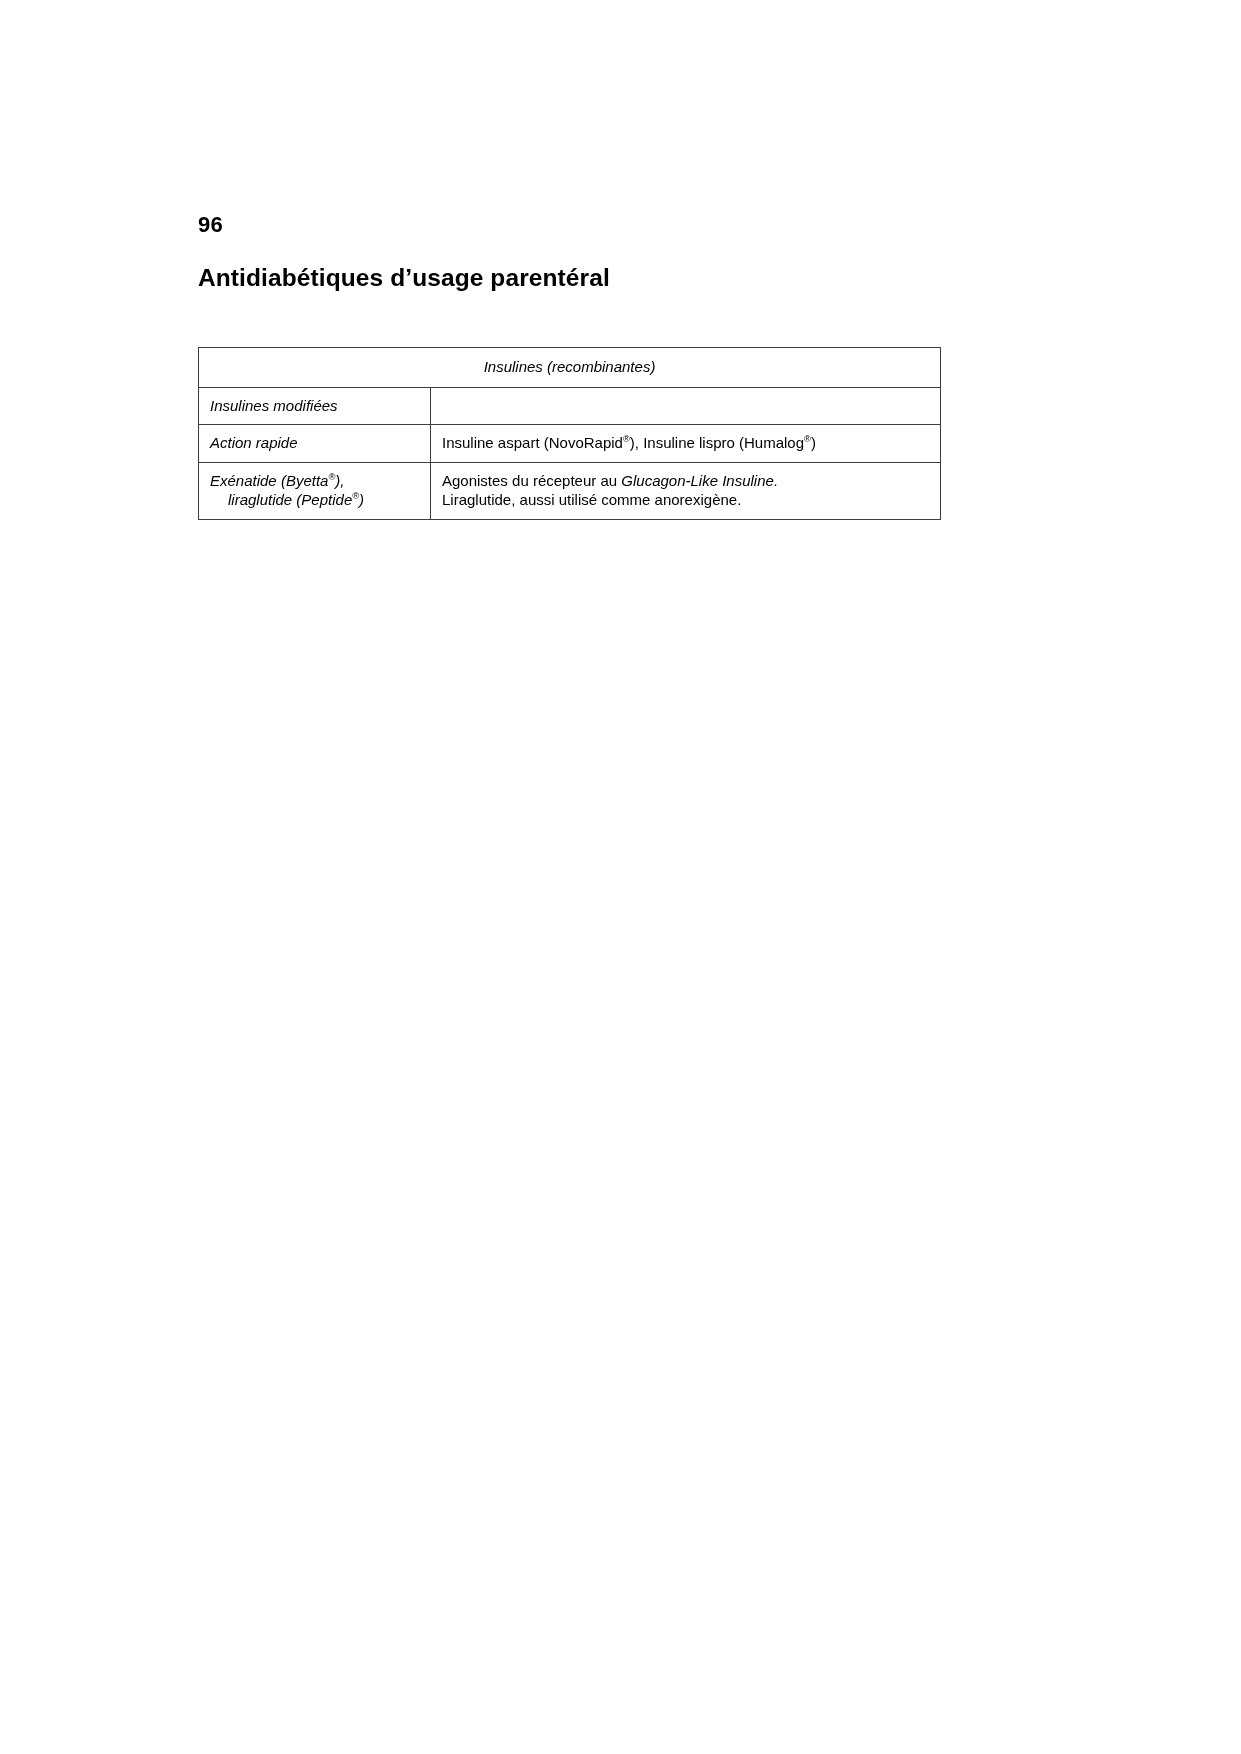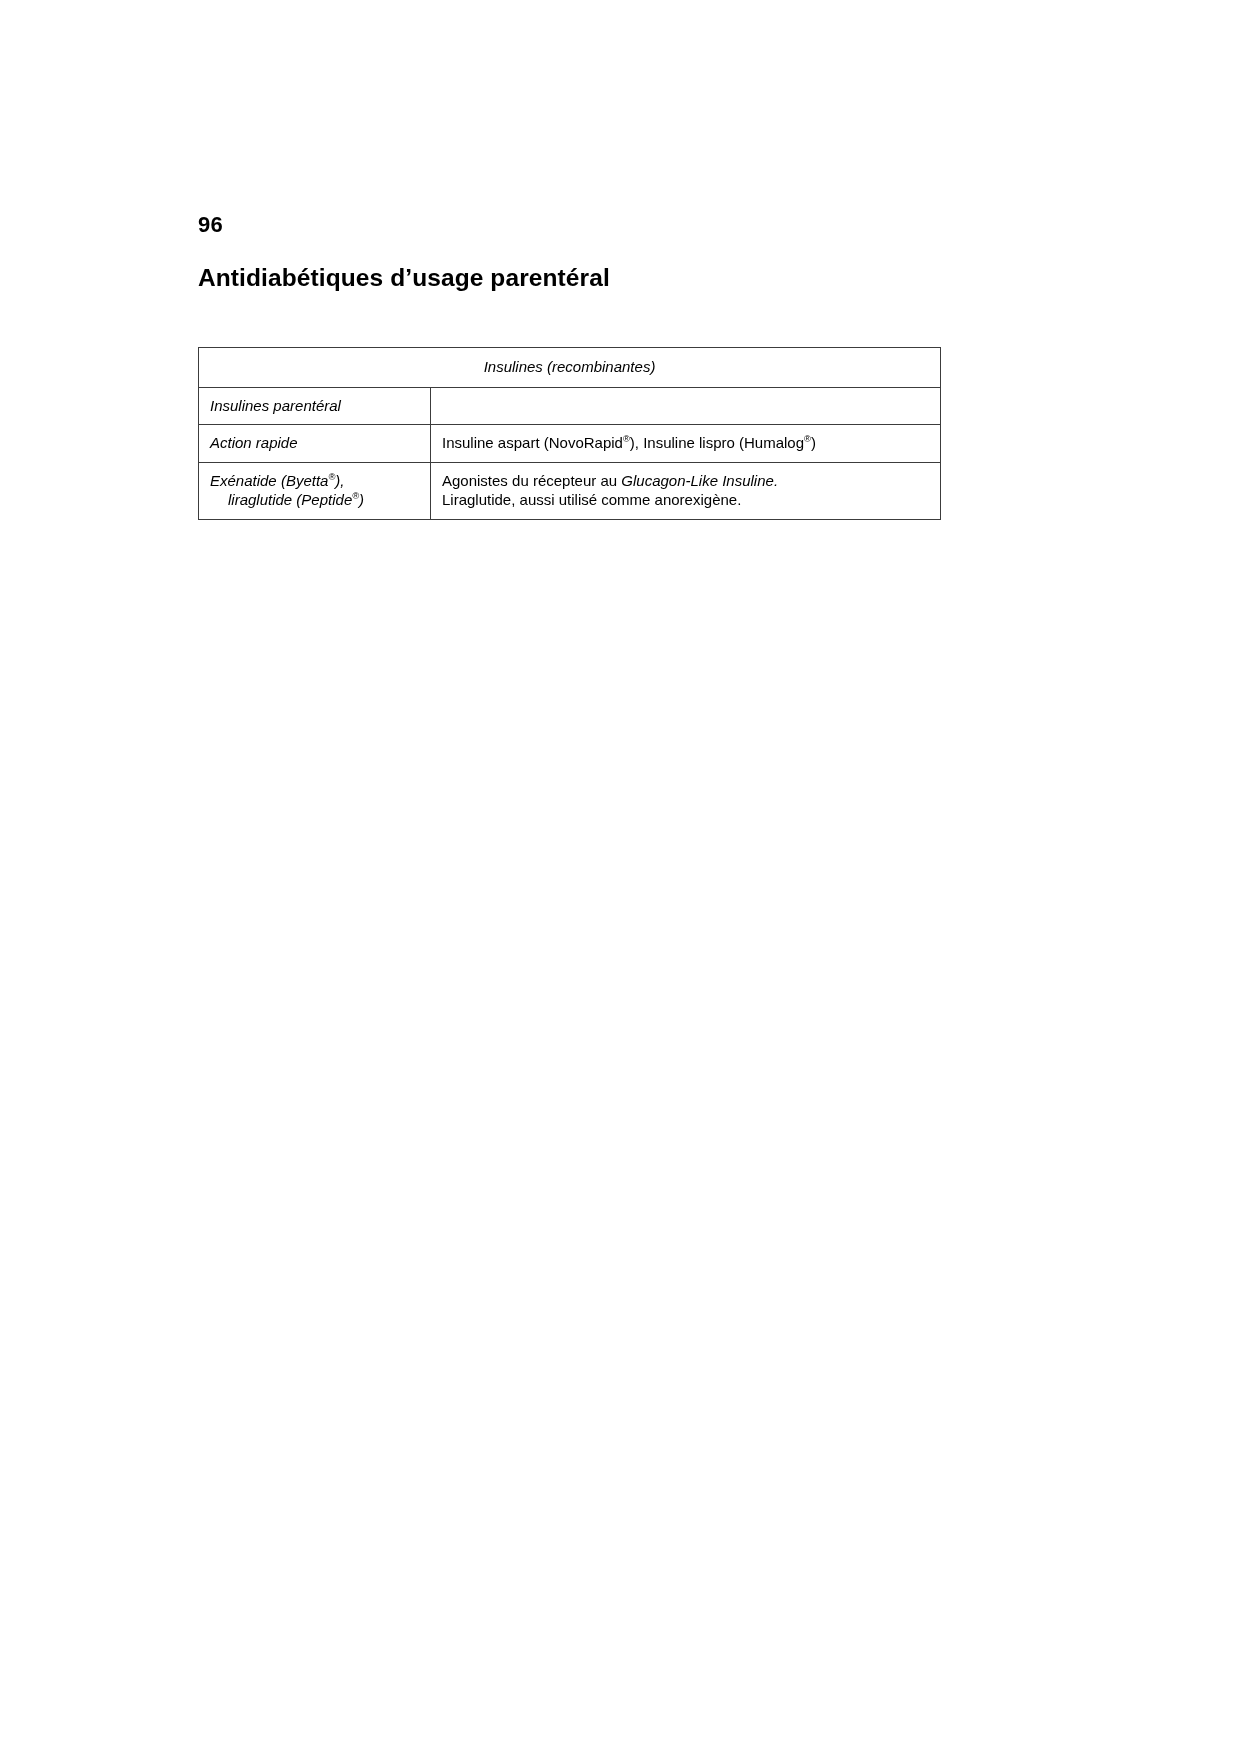--- a/index.html
+++ b/index.html
@@ -116,21 +116,21 @@
   <table class="drug-table">
     <colgroup>
       <col class="col-left">
       <col class="col-right">
     </colgroup>
     <tbody id="table-body">
         <tr>
           <td colspan="2" class="banner">Insulines (recombinantes)</td>
         </tr>
         <tr>
-          <td class="label">Insulines parentéral</td>
+          <td class="label">Insulines modifiées</td>
           <td class="detail empty">&nbsp;</td>
         </tr>
         <tr>
           <td class="label right-align">Action rapide</td>
           <td class="detail">Insuline aspart (NovoRapid<span class="reg">®</span>), Insuline lispro (Humalog<span class="reg">®</span>)</td>
         </tr>
         <tr>
           <td class="label right-align">Exénatide (Byetta<span class="reg">®</span>),<br><span style="padding-left: 18px;">liraglutide (Peptide</span><span class="reg">®</span>)</td>
           <td class="detail">Agonistes du récepteur au <em>Glucagon-Like Insuline.</em><br>Liraglutide, aussi utilisé comme anorexigène.</td>
         </tr>

